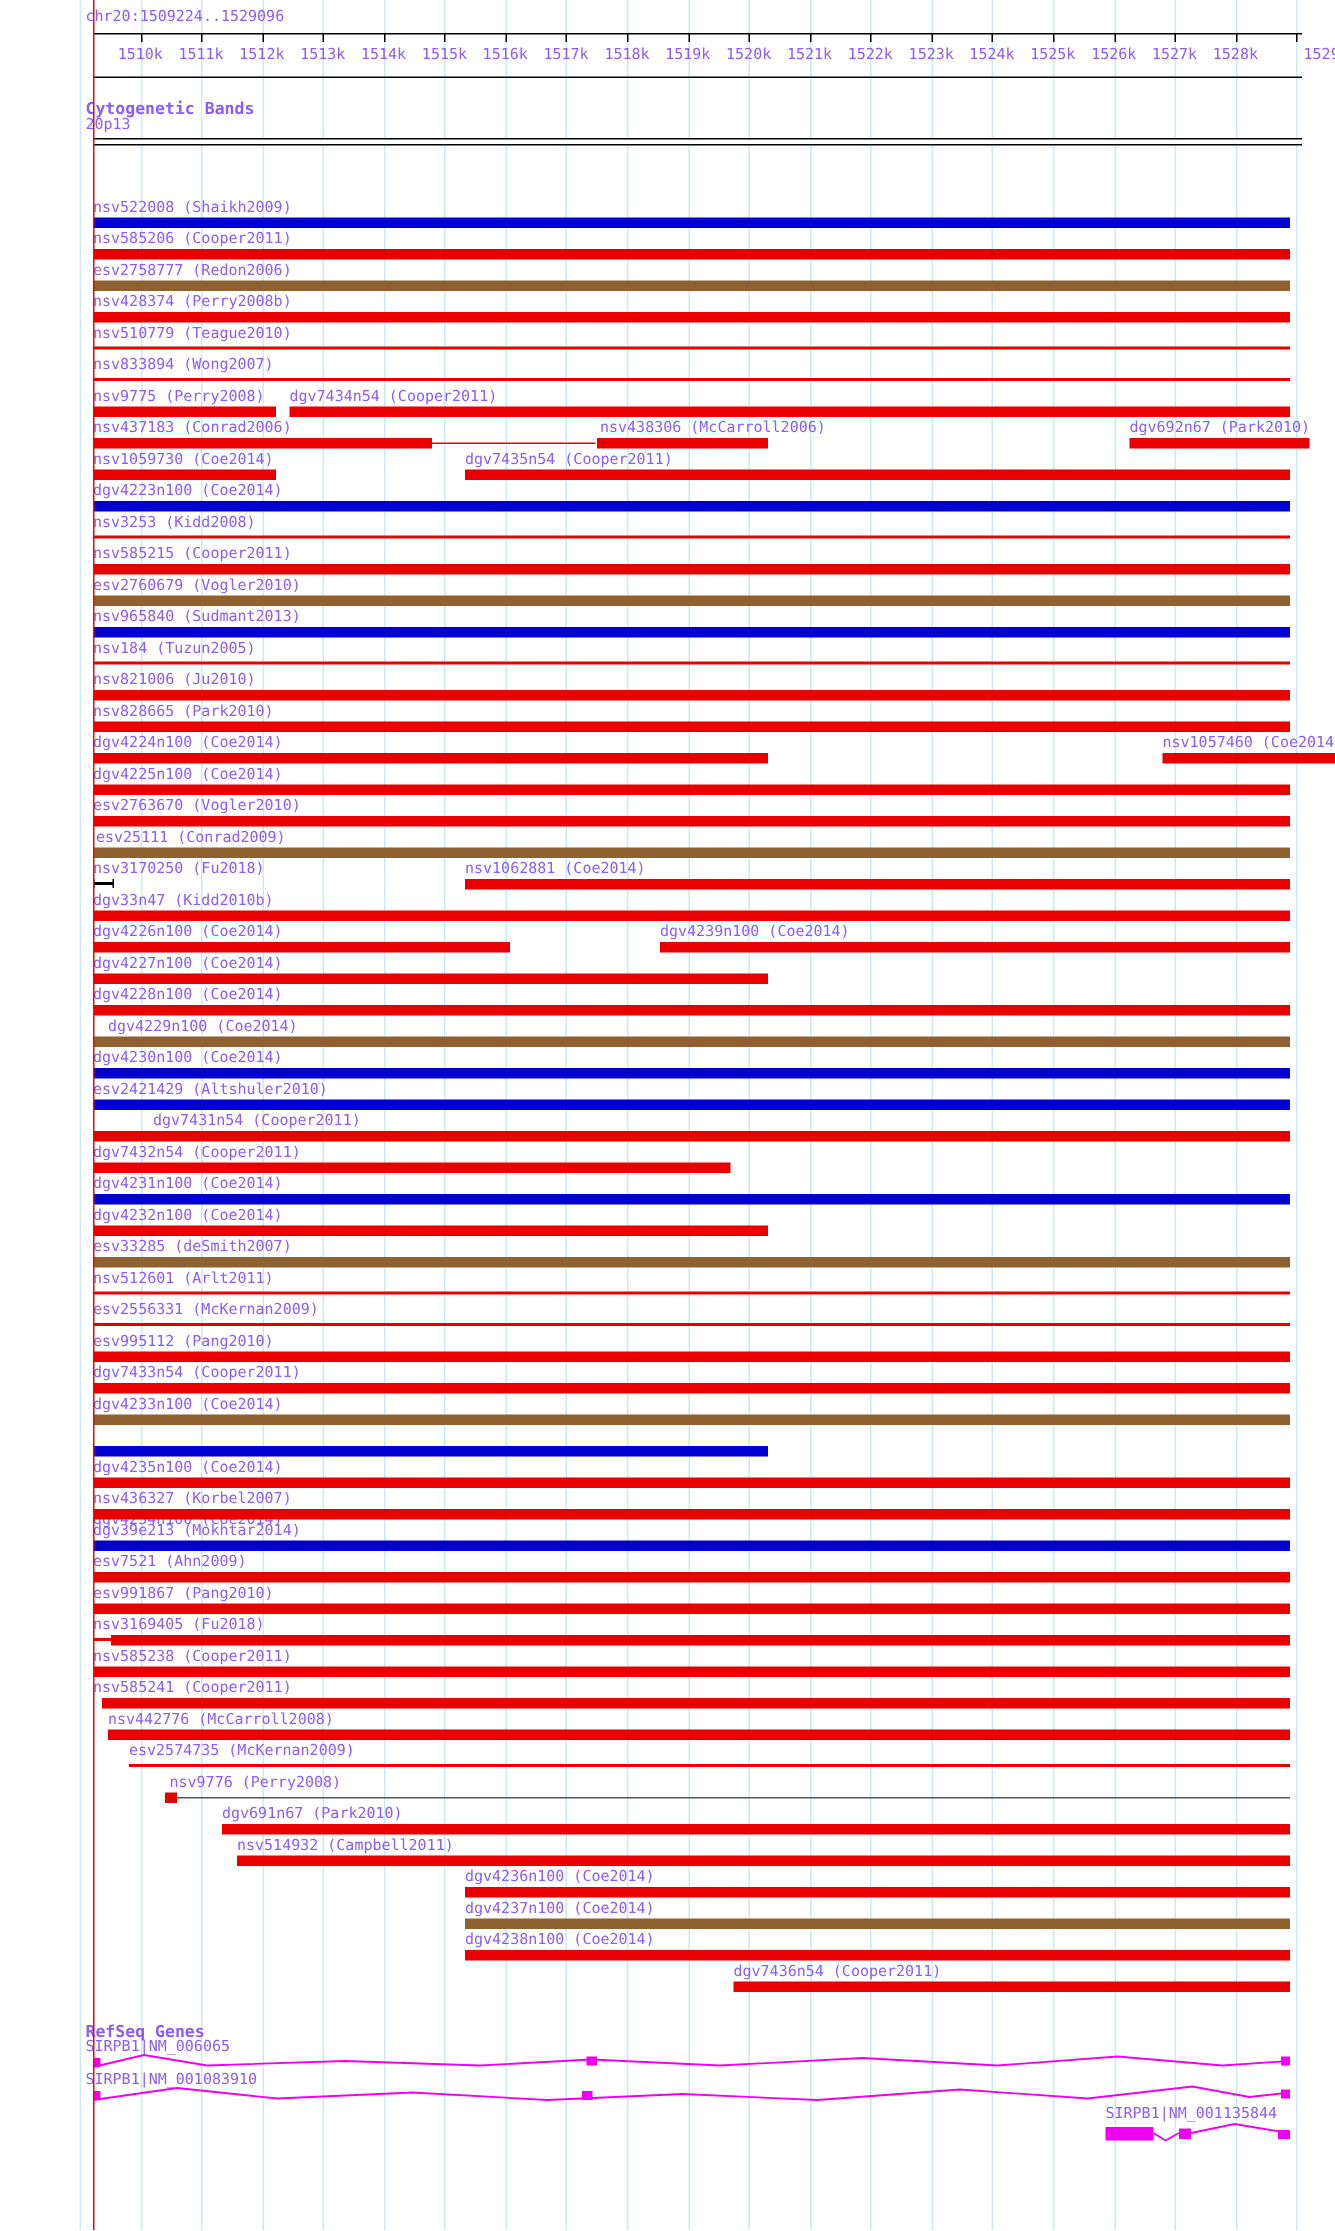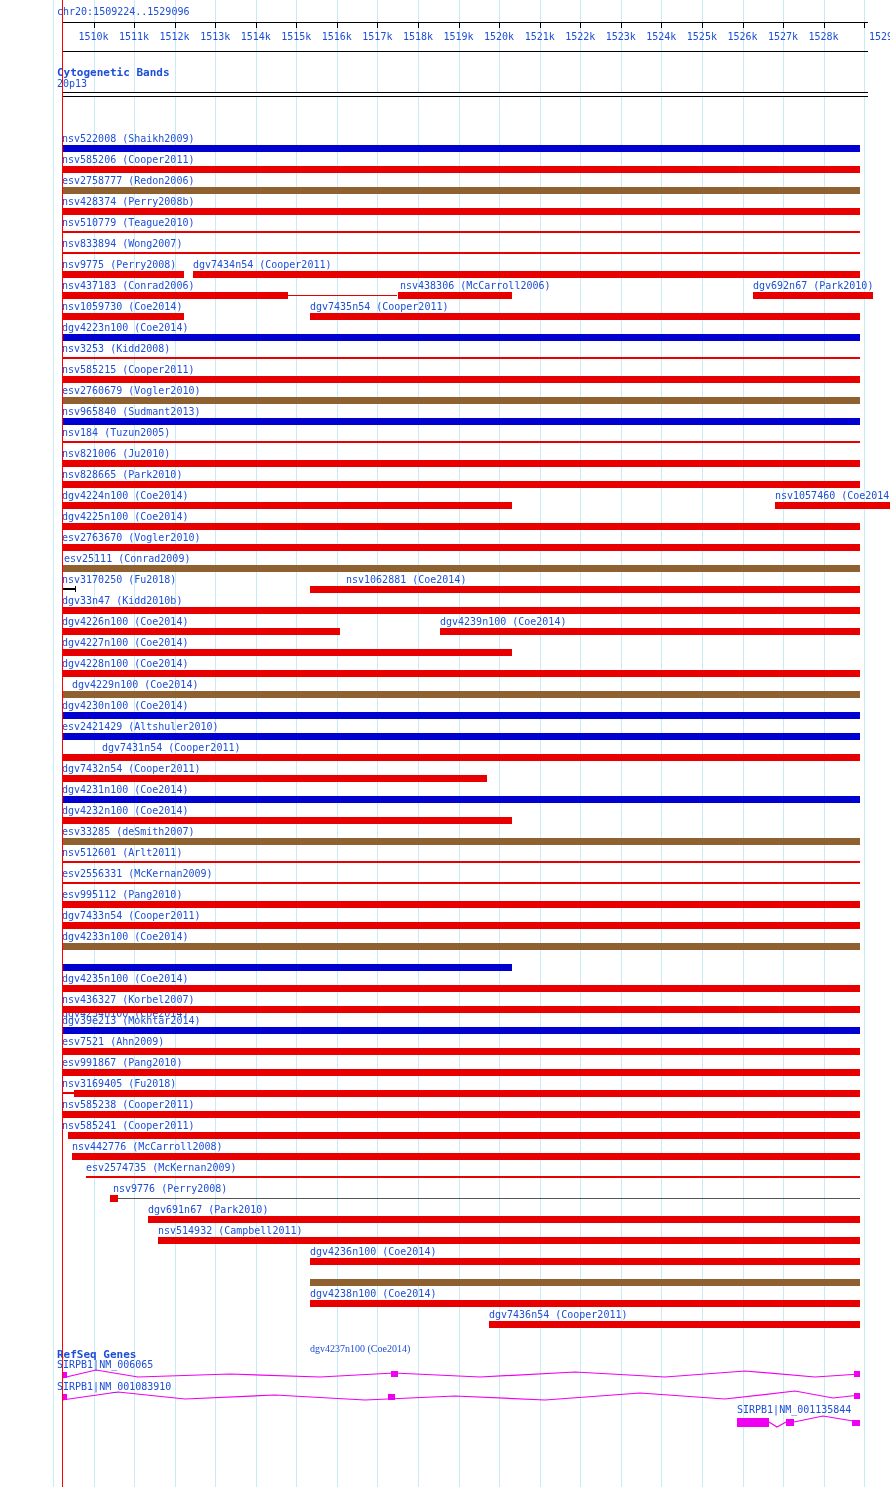--- a/index.html
+++ b/index.html
@@ -1,17 +1,17 @@
 <!DOCTYPE html>
 <html><head>
 <meta charset="utf-8">
 <style>
   html,body{margin:0;padding:0;background:#fff;}
   #page{position:relative;width:890px;height:1487px;background:#fff;overflow:hidden;
-        font-family:"DejaVu Sans Mono","Liberation Mono",monospace;color:#1d4ed8;}
+        font-family:"DejaVu Sans Mono","Liberation Mono",monospace;color:#8b5cf6;}
   .abs{position:absolute;}
   .chr-label{left:57px;top:6px;font-size:10px;z-index:2;white-space:pre;}
   .ruler-line{left:62px;top:22px;width:806px;height:1px;background:#000;z-index:3;}
   .ruler-sep{left:62px;top:51px;width:806px;height:1px;background:#000;z-index:3;}
   .section-title{font-weight:bold;font-size:11px;z-index:2;white-space:pre;}
   .cyto-title{left:57px;top:66px;}
   .band-label{left:57px;top:78px;font-size:10px;z-index:2;}
   .band-box{left:62px;top:92px;width:806px;height:5px;background:#fff;
             border-top:1px solid #000;border-bottom:1px solid #000;box-sizing:border-box;z-index:2;}
   .dgv-title{left:57px;top:120px;letter-spacing:0.45px;}
@@ -157,21 +157,21 @@
     <div style="position: absolute; left: 62px; top: 511px; font-size: 10px; z-index: 2; white-space: pre;">dgv4225n100 (Coe2014)</div>
     <div style="position: absolute; left: 62px; top: 523px; width: 798px; height: 7px; background: rgb(232, 0, 0); z-index: 2;"></div>
     <div style="position: absolute; left: 62px; top: 532px; font-size: 10px; z-index: 2; white-space: pre;">esv2763670 (Vogler2010)</div>
     <div style="position: absolute; left: 62px; top: 544px; width: 798px; height: 7px; background: rgb(232, 0, 0); z-index: 2;"></div>
     <div style="position: absolute; left: 50px; top: 553px; font-size: 10px; z-index: 2; white-space: pre; padding-left: 14px;">esv25111 (Conrad2009)</div>
     <div style="position: absolute; left: 62px; top: 565px; width: 798px; height: 7px; background: rgb(143, 96, 48); z-index: 2;"></div>
     <div style="position: absolute; left: 62px; top: 574px; font-size: 10px; z-index: 2; white-space: pre;">nsv3170250 (Fu2018)</div>
     <div style="position: absolute; left: 62px; top: 588px; width: 14px; height: 2px; background: rgb(0, 0, 0); z-index: 2;"></div>
     <div style="position: absolute; left: 62px; top: 586px; width: 1px; height: 6px; background: rgb(0, 0, 0); z-index: 2;"></div>
     <div style="position: absolute; left: 75px; top: 586px; width: 1px; height: 6px; background: rgb(0, 0, 0); z-index: 2;"></div>
-    <div style="position: absolute; left: 310px; top: 574px; font-size: 10px; z-index: 2; white-space: pre; margin-left: 36px;">nsv1062881 (Coe2014)</div>
+    <div style="position: absolute; left: 310px; top: 574px; font-size: 10px; z-index: 2; white-space: pre;">nsv1062881 (Coe2014)</div>
     <div style="position: absolute; left: 310px; top: 586px; width: 550px; height: 7px; background: rgb(232, 0, 0); z-index: 2;"></div>
     <div style="position: absolute; left: 62px; top: 595px; font-size: 10px; z-index: 2; white-space: pre;">dgv33n47 (Kidd2010b)</div>
     <div style="position: absolute; left: 62px; top: 607px; width: 798px; height: 7px; background: rgb(232, 0, 0); z-index: 2;"></div>
     <div style="position: absolute; left: 62px; top: 616px; font-size: 10px; z-index: 2; white-space: pre;">dgv4226n100 (Coe2014)</div>
     <div style="position: absolute; left: 62px; top: 628px; width: 278px; height: 7px; background: rgb(232, 0, 0); z-index: 2;"></div>
     <div style="position: absolute; left: 440px; top: 616px; font-size: 10px; z-index: 2; white-space: pre;">dgv4239n100 (Coe2014)</div>
     <div style="position: absolute; left: 440px; top: 628px; width: 420px; height: 7px; background: rgb(232, 0, 0); z-index: 2;"></div>
     <div style="position: absolute; left: 62px; top: 637px; font-size: 10px; z-index: 2; white-space: pre;">dgv4227n100 (Coe2014)</div>
     <div style="position: absolute; left: 62px; top: 649px; width: 450px; height: 7px; background: rgb(232, 0, 0); z-index: 2;"></div>
     <div style="position: absolute; left: 62px; top: 658px; font-size: 10px; z-index: 2; white-space: pre;">dgv4228n100 (Coe2014)</div>
@@ -227,21 +227,21 @@
     <div style="position: absolute; left: 86px; top: 1176px; width: 774px; height: 2px; background: rgb(232, 0, 0); z-index: 2;"></div>
     <div style="position: absolute; left: 113px; top: 1183px; font-size: 10px; z-index: 2; white-space: pre;">nsv9776 (Perry2008)</div>
     <div style="position: absolute; left: 110px; top: 1195px; width: 8px; height: 7px; background: rgb(232, 0, 0); z-index: 2;"></div>
     <div style="position: absolute; left: 118px; top: 1198px; width: 742px; height: 1px; background: rgb(85, 85, 85); z-index: 2;"></div>
     <div style="position: absolute; left: 148px; top: 1204px; font-size: 10px; z-index: 2; white-space: pre;">dgv691n67 (Park2010)</div>
     <div style="position: absolute; left: 148px; top: 1216px; width: 712px; height: 7px; background: rgb(232, 0, 0); z-index: 2;"></div>
     <div style="position: absolute; left: 158px; top: 1225px; font-size: 10px; z-index: 2; white-space: pre;">nsv514932 (Campbell2011)</div>
     <div style="position: absolute; left: 158px; top: 1237px; width: 702px; height: 7px; background: rgb(232, 0, 0); z-index: 2;"></div>
     <div style="position: absolute; left: 310px; top: 1246px; font-size: 10px; z-index: 2; white-space: pre;">dgv4236n100 (Coe2014)</div>
     <div style="position: absolute; left: 310px; top: 1258px; width: 550px; height: 7px; background: rgb(232, 0, 0); z-index: 2;"></div>
-    <div style="position: absolute; left: 310px; top: 1343px; font-size: 10px; z-index: 2; white-space: pre; font-family: Liberation Serif, serif;">dgv4237n100 (Coe2014)</div>
+    <div style="position: absolute; left: 310px; top: 1267px; font-size: 10px; z-index: 2; white-space: pre;">dgv4237n100 (Coe2014)</div>
     <div style="position: absolute; left: 310px; top: 1279px; width: 550px; height: 7px; background: rgb(143, 96, 48); z-index: 2;"></div>
     <div style="position: absolute; left: 310px; top: 1288px; font-size: 10px; z-index: 2; white-space: pre;">dgv4238n100 (Coe2014)</div>
     <div style="position: absolute; left: 310px; top: 1300px; width: 550px; height: 7px; background: rgb(232, 0, 0); z-index: 2;"></div>
     <div style="position: absolute; left: 489px; top: 1309px; font-size: 10px; z-index: 2; white-space: pre;">dgv7436n54 (Cooper2011)</div>
     <div style="position: absolute; left: 489px; top: 1321px; width: 371px; height: 7px; background: rgb(232, 0, 0); z-index: 2;"></div>
     <div style="position: absolute; left: 57px; top: 1359px; font-size: 10px; z-index: 2; white-space: pre;">SIRPB1|NM_006065</div>
     <div style="position: absolute; left: 57px; top: 1381px; font-size: 10px; z-index: 2; white-space: pre;">SIRPB1|NM_001083910</div>
     <div style="position: absolute; left: 737px; top: 1404px; font-size: 10px; z-index: 2; white-space: pre;">SIRPB1|NM_001135844</div>
   </div>
 

